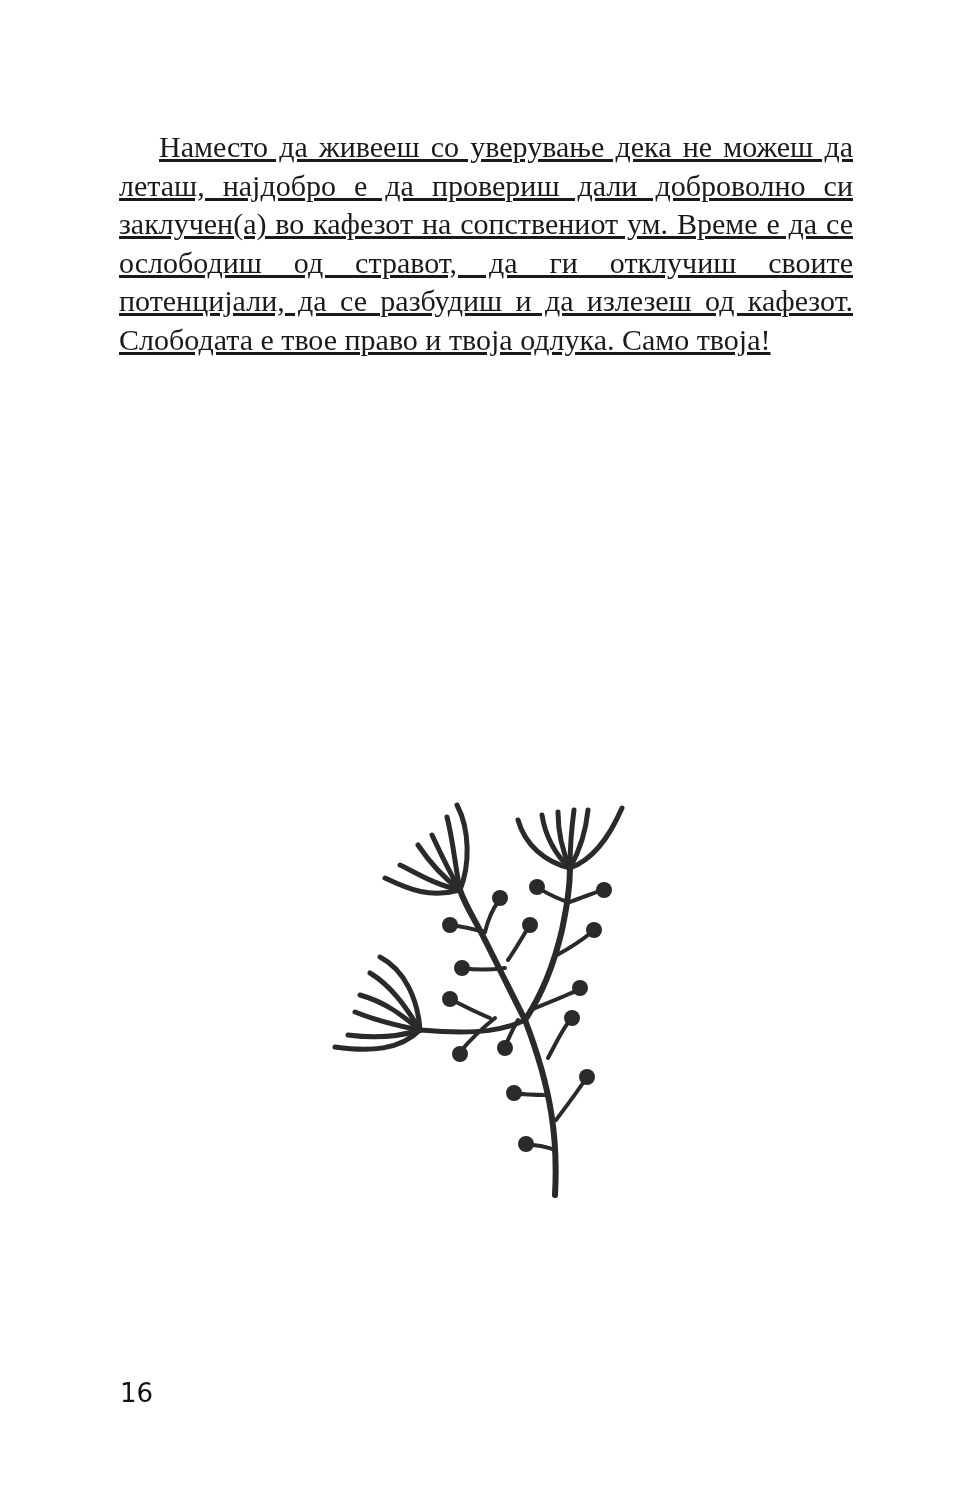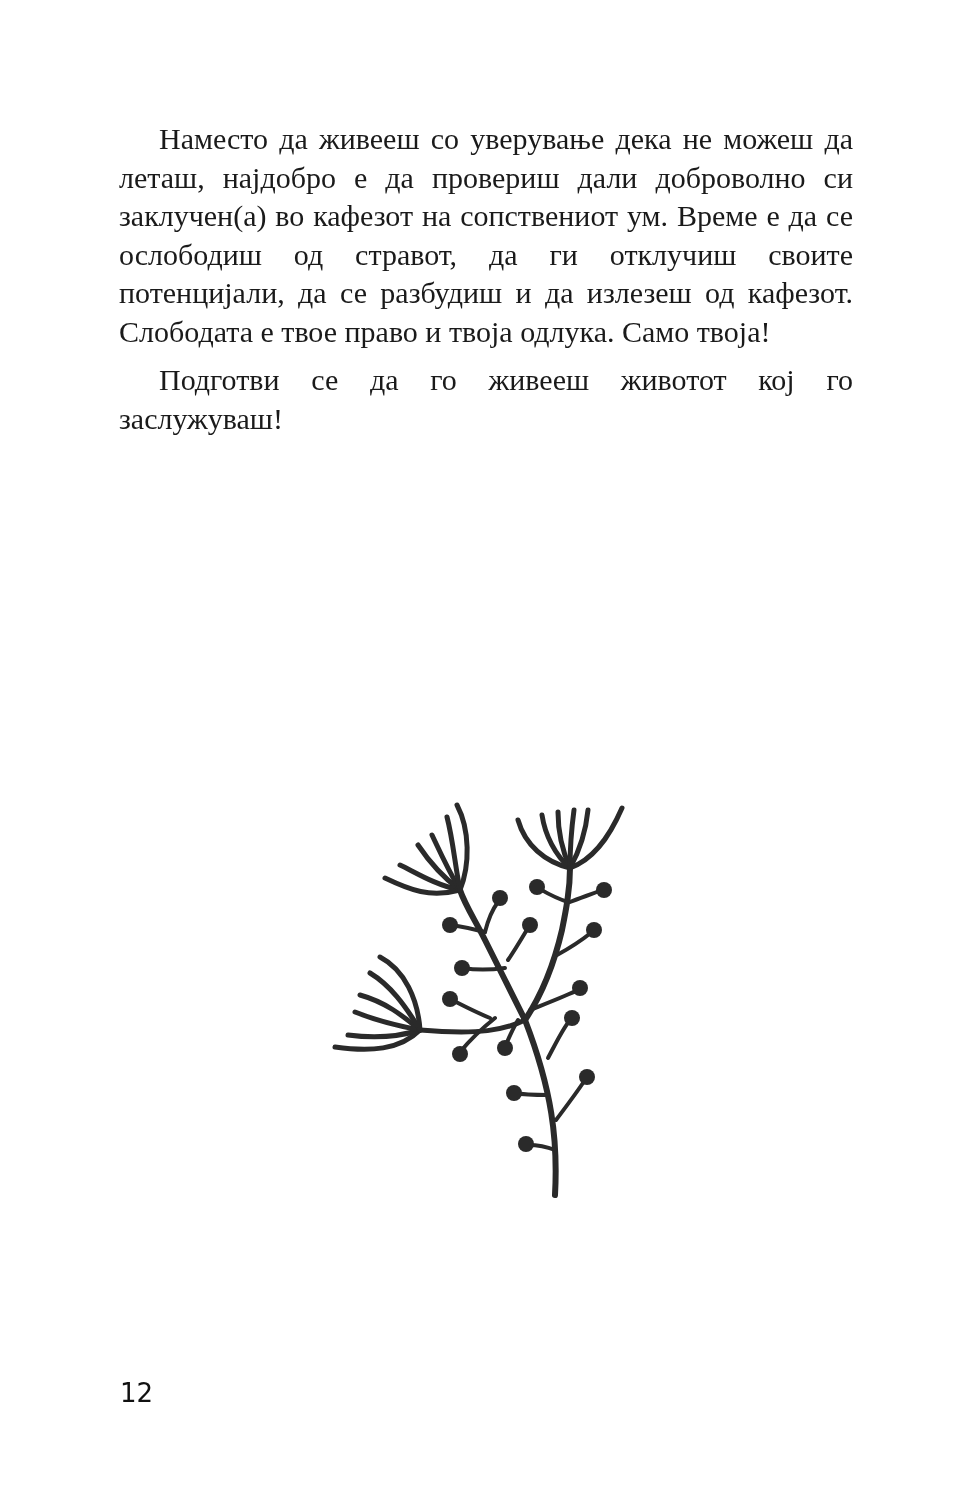--- a/index.html
+++ b/index.html
@@ -1,34 +1,33 @@
 <!DOCTYPE html>
 <html><head>
   <meta charset="utf-8">
   <style>
     html, body { margin:0; padding:0; background:#ffffff; }
     body { width:970px; height:1492px; position:relative; overflow:hidden; }
     .text-block {
-      position:absolute; left:119px; top:120px; width:734px;
+      position:absolute; left:119px; top:128px; width:734px;
       font-family:"Liberation Serif", serif; font-size:30px; line-height:38.5px;
-      color:#1a1a1a; text-align:justify;
+      color:#1a1a1a; text-align:justify;text-decoration:underline;
     }
     .para { margin:0 0 10px 0; text-indent:40px; }
     .ornament { position:absolute; left:330px; top:790px; width:310px; height:410px; }
     .page-number {
       position:absolute; left:120px; top:1378px;
       font-family:"DejaVu Sans", sans-serif; font-size:26px; color:#111;
     }
   </style>
 </head>
 <body>
 
 <div class="text-block">
   <p class="para">Наместо да живееш со уверување дека не можеш да леташ, најдобро е да провериш дали доброволно си заклучен(а) во кафезот на сопствениот ум. Време е да се ослободиш од стравот, да ги отклучиш своите потенцијали, да се разбудиш и да излезеш од кафезот. Слободата е твое право и твоја одлука. Само твоја!</p>
-  <p class="para">Подготви се да го живееш животот кој го заслужуваш!</p>
 </div>
 
 <div class="ornament">
   <svg width="310" height="410" viewBox="0 0 310 410" fill="none" stroke="#2a2a2a" stroke-linecap="round">
 
     <path d="M225 405 C228 350 222 300 195 230 C180 200 170 180 155 150 C145 130 135 115 130 100" stroke-width="6"></path>
     <path d="M195 230 C215 200 225 170 232 140 C236 120 240 100 240 78" stroke-width="6"></path>
     <path d="M195 230 C175 240 150 245 90 240" stroke-width="5"></path>
 
     <path d="M130 100 C100 108 80 100 55 88" stroke-width="5"></path>
@@ -80,13 +79,13 @@
         <circle cx="264" cy="140" r="8"></circle>
       <circle cx="250" cy="198" r="8"></circle>
         <circle cx="242" cy="228" r="8"></circle>
       <circle cx="184" cy="303" r="8"></circle>
         <circle cx="257" cy="287" r="8"></circle>
       <circle cx="196" cy="354" r="8"></circle>
     </g>
   </svg>
 </div>
 
-<div class="page-number">12</div>
+<div class="page-number">16</div>
 
 </body></html>

